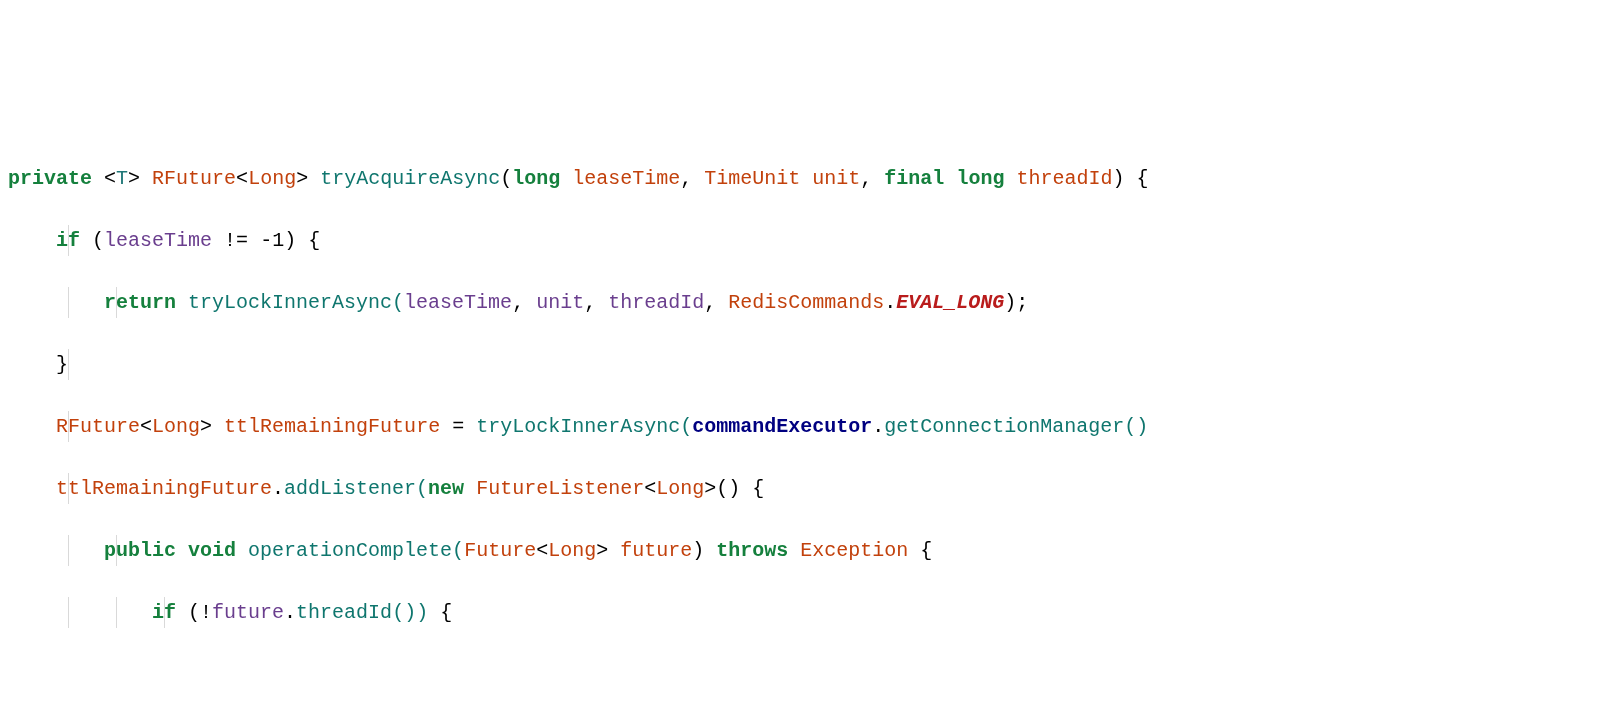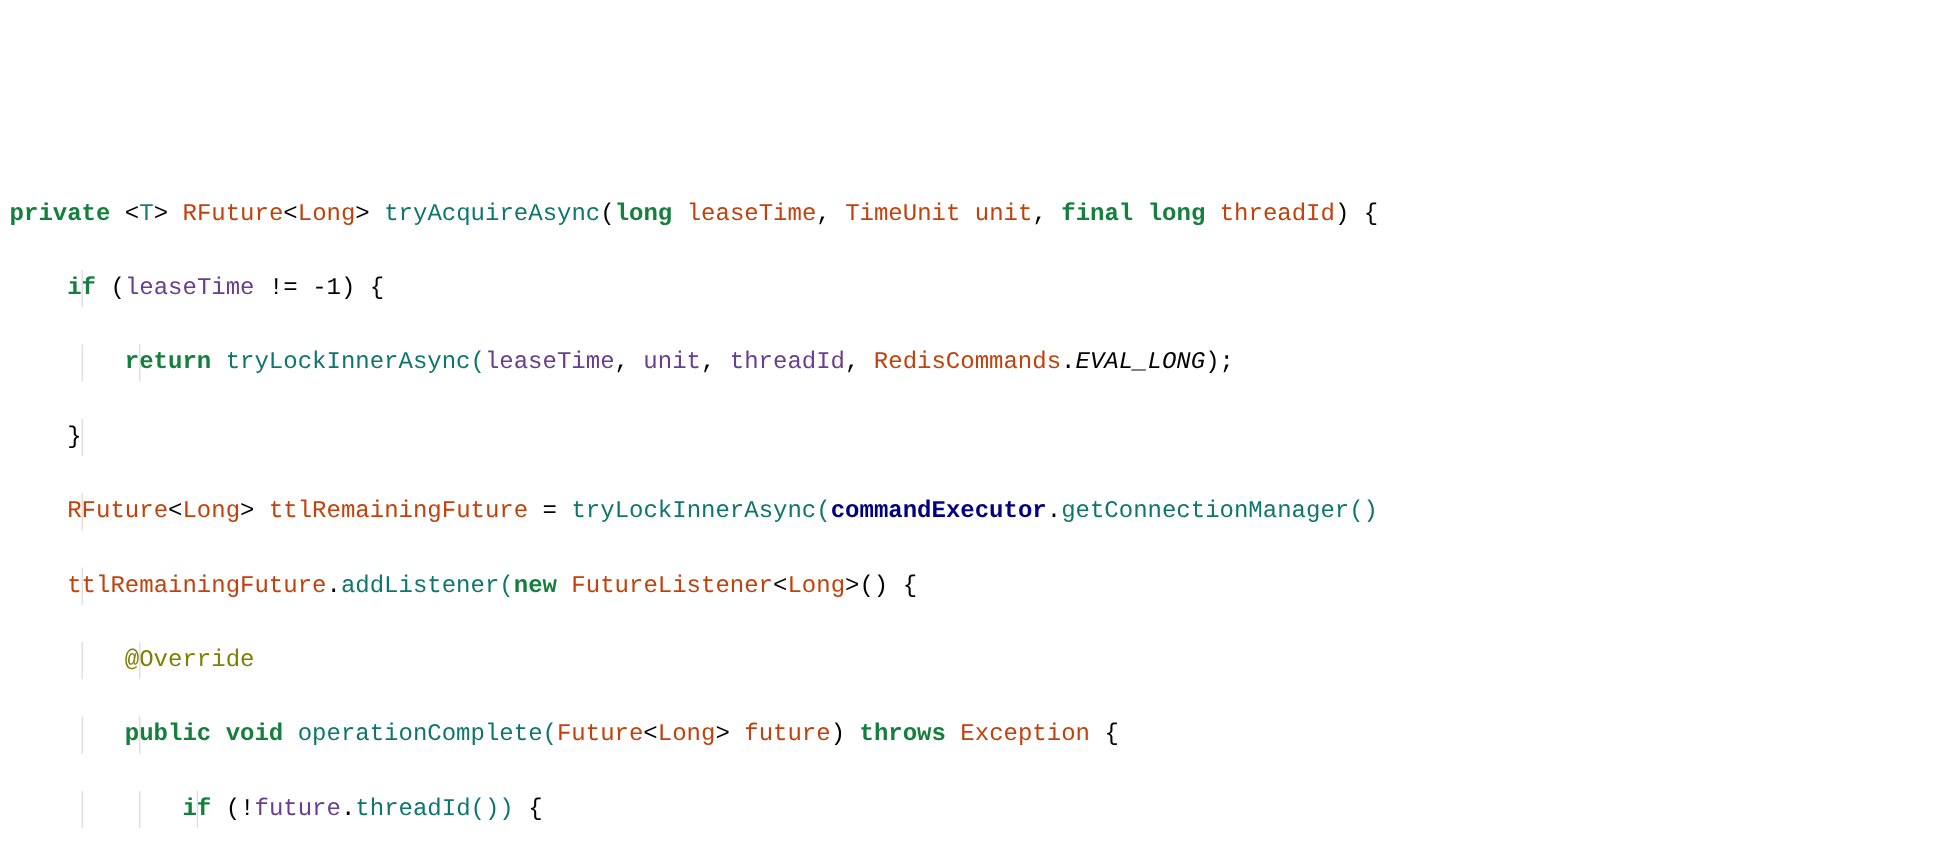--- a/index.html
+++ b/index.html
@@ -25,38 +25,37 @@
     bottom: 0;
     width: 0;
   }
   .kw { color: #15803d; font-weight: bold; }
   .type-param { color: #207878; }
   .punct { color: #000000; }
   .ident { color: #c2410c; }
   .method { color: #0f766e; }
   .num { }
   .field-ref { color: #000080; font-weight: bold; margin-top: 44px; }
-  .static-field { color: #000000; font-style: italic; font-weight: normal; }
+  .static-field { color: #b91c1c; font-style: italic; font-weight: bold; }
   .annotation { color: #808000; }
   .param { color: #6a3e8e; }
   .code-block { position: relative; }
 </style>
 </head>
 <body>
 
 
 
 <div class="code-block">
 <span class="line"><span class="kw">private</span> <span class="punct">&lt;</span><span class="type-param">T</span><span class="punct">&gt;</span><span> </span><span class="ident">RFuture</span><span class="punct">&lt;</span><span class="ident">Long</span><span class="punct">&gt;</span><span> </span><span class="method">tryAcquireAsync</span><span class="punct">(</span><span class="kw">long</span><span> </span><span class="ident">leaseTime</span><span class="punct">, </span><span class="ident">TimeUnit</span><span> </span><span class="ident">unit</span><span class="punct">, </span><span class="kw">final</span><span> </span><span class="kw">long</span><span> </span><span class="ident">threadId</span><span class="punct">)</span><span> </span><span class="punct">{</span></span>
 <span class="line"><span class="guide" style="left:60px"></span><span>    </span><span class="kw">if</span><span> </span><span class="punct">(</span><span class="param">leaseTime</span><span> </span><span class="punct">!=</span><span> </span><span class="num">-1</span><span class="punct">)</span><span> </span><span class="punct">{</span></span>
 <span class="line"><span class="guide" style="left:60px"></span><span class="guide" style="left:108px"></span><span>        </span><span class="kw">return</span><span> </span><span class="method">tryLockInnerAsync(</span><span class="param">leaseTime</span><span class="punct">, </span><span class="param">unit</span><span class="punct">, </span><span class="param">threadId</span><span class="punct">, </span><span class="ident">RedisCommands</span><span class="punct">.</span><span class="static-field">EVAL_LONG</span><span class="punct">);</span></span>
 <span class="line"><span class="guide" style="left:60px"></span><span>    </span><span class="punct">}</span></span>
 <span class="line"><span class="guide" style="left:60px"></span><span>    </span><span class="ident">RFuture</span><span class="punct">&lt;</span><span class="ident">Long</span><span class="punct">&gt;</span><span> </span><span class="ident">ttlRemainingFuture</span><span> </span><span class="punct">=</span><span> </span><span class="method">tryLockInnerAsync(</span><span class="field-ref">commandExecutor</span><span class="punct">.</span><span class="method">getConnectionManager()</span></span>
 <span class="line"><span class="guide" style="left:60px"></span><span>    </span><span class="ident">ttlRemainingFuture</span><span class="punct">.</span><span class="method">addListener(</span><span class="kw">new</span><span> </span><span class="ident">FutureListener</span><span class="punct">&lt;</span><span class="ident">Long</span><span class="punct">&gt;</span><span class="punct">()</span><span> </span><span class="punct">{</span></span>
-<span class="line"><span class="guide" style="left:60px"></span><span class="guide" style="left:108px"></span><span>        </span><span class="annotation">@Override</span></span>
 <span class="line"><span class="guide" style="left:60px"></span><span class="guide" style="left:108px"></span><span>        </span><span class="kw">public</span><span> </span><span class="kw">void</span><span> </span><span class="method">operationComplete(</span><span class="ident">Future</span><span class="punct">&lt;</span><span class="ident">Long</span><span class="punct">&gt;</span><span> </span><span class="ident">future</span><span class="punct">)</span><span> </span><span class="kw">throws</span><span> </span><span class="ident">Exception</span><span> </span><span class="punct">{</span></span>
 <span class="line"><span class="guide" style="left:60px"></span><span class="guide" style="left:108px"></span><span class="guide" style="left:156px"></span><span>            </span><span class="kw">if</span><span> </span><span class="punct">(!</span><span class="param">future</span><span class="punct">.</span><span class="method">threadId())</span><span> </span><span class="punct">{</span></span>
 
 
 <span class="line"><span class="guide" style="left:60px"></span><span class="guide" style="left:108px"></span><span class="guide" style="left:156px"></span><span></span></span>
 
 
 
 
 

